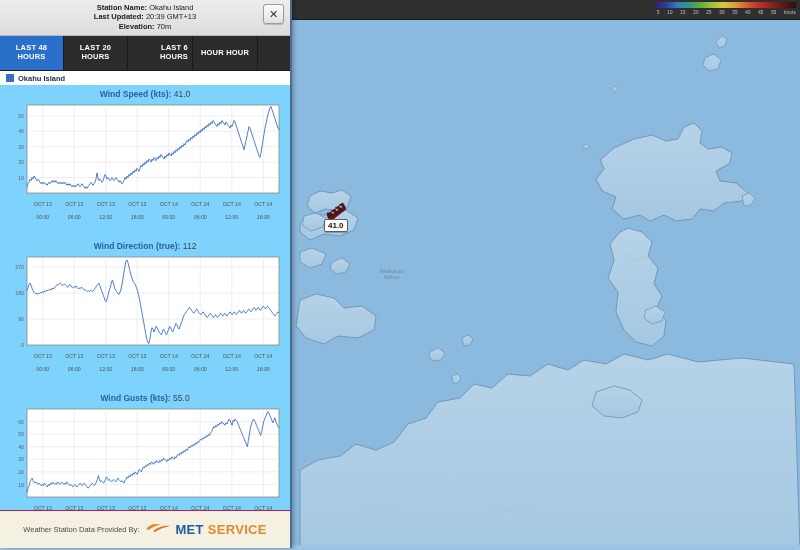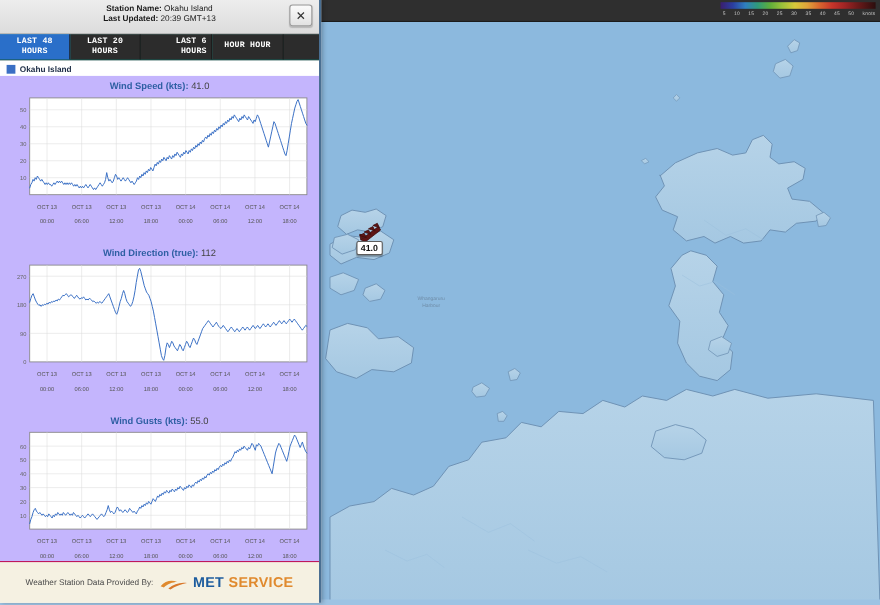--- a/index.html
+++ b/index.html
@@ -76,24 +76,23 @@
     width: 21px; height: 20px; border-radius: 3px;
     background: linear-gradient(to bottom,#fbfbfb,#e2e2e2);
     border: 1px solid #9a9a9a;
     display: flex; align-items: center; justify-content: center;
     font-size: 11px; color: #333; cursor: pointer;
     box-shadow: 0 1px 1px rgba(0,0,0,.18);
   }
 
   
   .tabs {
-    display: flex; height: 24px;
-    background: #14b8a6;
+    display: flex; height: 35px;
+    background: #e5e5e5;
     border-bottom: 1px solid #1c1c1c;
-    font-family: Liberation Mono, monospace;
   }
   .tab {
     display: flex; align-items: center; justify-content: center; text-align: center;
     font-size: 7.5px; font-weight: 700; letter-spacing: .2px;
     color: #ffffff; background: #2c2c2c;
     border-right: 1px solid #1a1a1a;
     padding: 0 4px; cursor: pointer; line-height: 8.6px;
   }
   .tab.w2 { width: 64px; }
   .tab.w1 { width: 65px; text-align: right; }
@@ -102,36 +101,36 @@
 
   
   .legend-row {
     display: flex; align-items: center; gap: 4px;
     padding: 3px 0 2px 6px; background: #fff;
   }
   .legend-swatch { width: 8px; height: 8px; background: #3a6fc4; }
   .legend-text { font-size: 7.5px; font-weight: 700; color: #1b2b44; }
 
   
-  .charts { flex: 1; overflow: hidden; background: #c4b5fd; padding-top: 2px; }
+  .charts { flex: 1; overflow: hidden; background: #7dd3fc; padding-top: 2px; }
   .chart-block { height: 152px; position: relative; }
   .chart-title {
     text-align: center; font-size: 8.5px; line-height: 14px;
     color: #444; font-weight: 400;
   }
   .chart-title b { color: #2e5fa3; font-weight: 700; }
   .chart-svg { display: block; margin: 0 auto; }
 
   
   .footer {
     height: 38px; background: #f5f1e2; border-top: 1px solid #be185d;
     display: flex; align-items: center; justify-content: center; gap: 6px;
   }
   .footer-text { font-size: 7.5px; color: #4a4a4a; }
-  .brand { display: flex; align-items: flex-end; gap: 4px; }
+  .brand { display: flex; align-items: flex-start; gap: 4px; }
   .brand-met { font-size: 13px; font-weight: 700; color: #1c5c9e; letter-spacing: .3px; }
   .brand-service { font-size: 13px; font-weight: 700; color: #e08a2e; letter-spacing: .3px; }
 </style>
 </head>
 <body>
 
 <div id="root">
 
   <div class="map-layer">
     <svg class="map-svg" viewBox="0 0 800 550">
@@ -219,20 +218,24 @@
   <div class="panel">
 
     <div class="panel-head">
       <div class="head-line">
         <b>Station Name:</b>
         <span>Okahu Island</span>
       </div>
       <div class="head-line">
         <b>Last Updated:</b>
         <span>20:39 GMT+13</span>
+      </div>
+      <div class="head-line">
+        <b>Elevation:</b>
+        <span>70m</span>
       </div>
       <div class="close-btn">✕</div>
     </div>
 
     <div class="tabs">
       <div class="tab w2 active">LAST 48 HOURS</div>
       <div class="tab w2">LAST 20 HOURS</div>
       <div class="tab w1">LAST 6 HOURS</div>
       <div class="tab w1">HOUR HOUR</div>
       <div class="tab-fill"></div>

